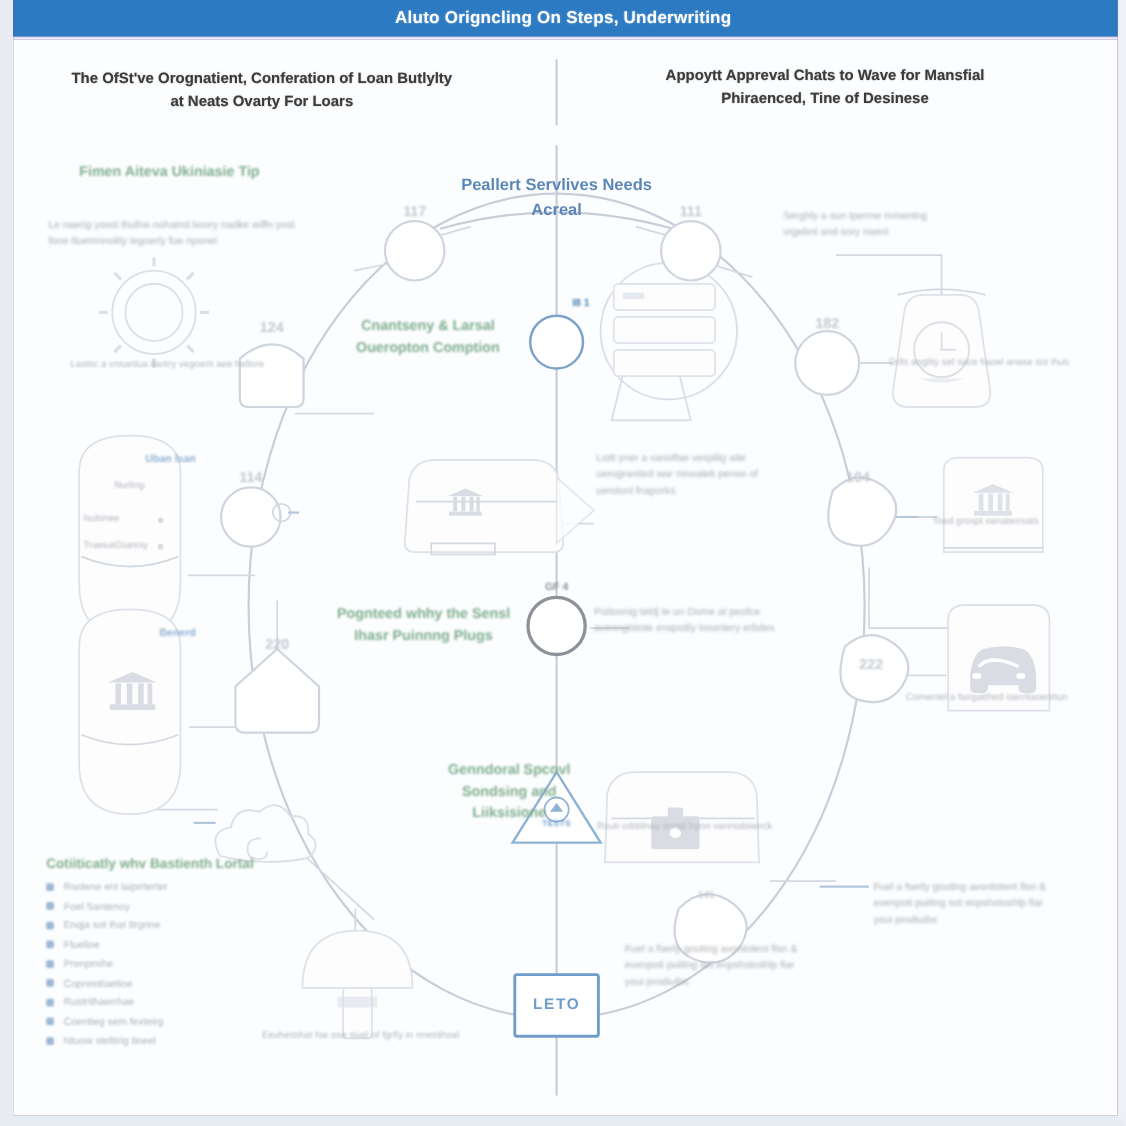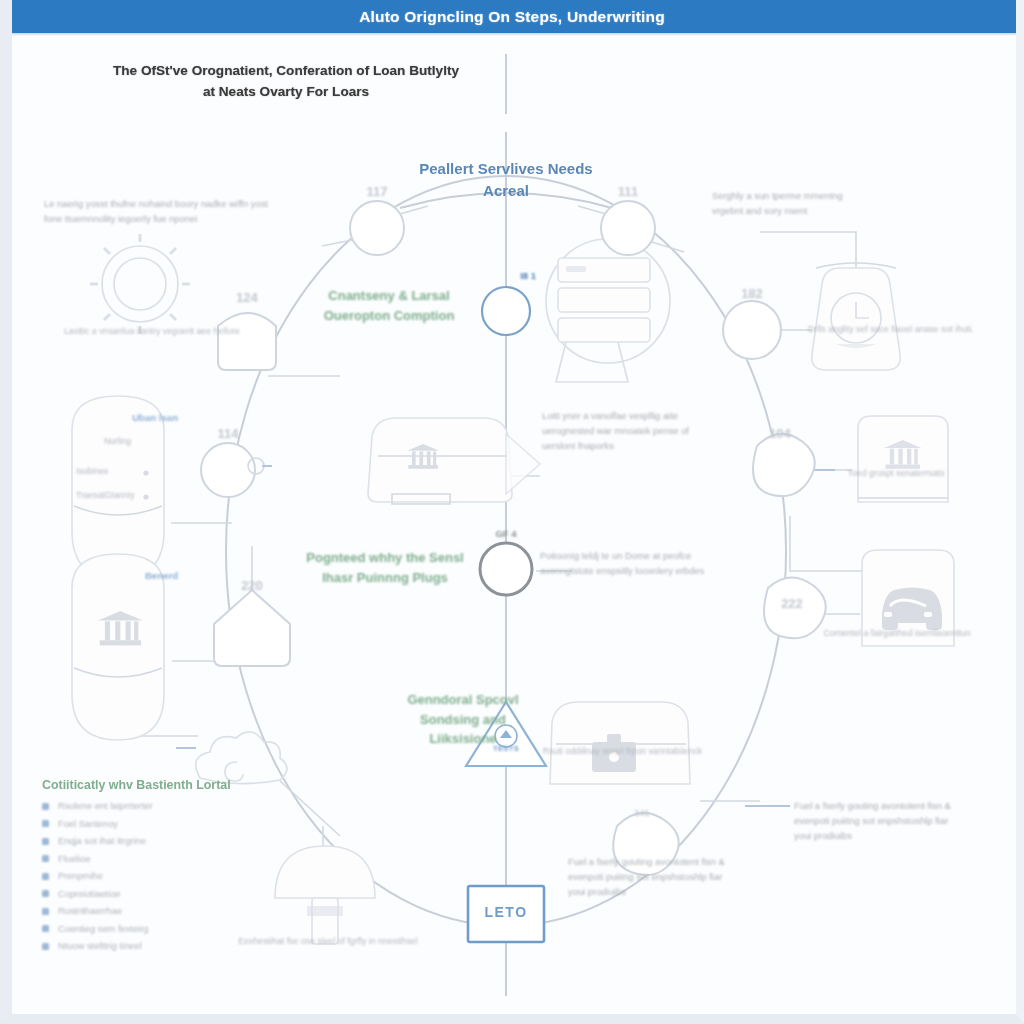--- a/index.html
+++ b/index.html
@@ -51,21 +51,21 @@
 
   
   .tb { position: absolute; z-index: 10; }
 
   .col-head {
     color: #3b3b3b; font-weight: 700; font-size: 13.6px; line-height: 1.55;
     text-align: center;
     filter: blur(.35px);
     text-shadow: 0 0 1.2px rgba(60,60,60,.5);
   }
-  .head-left  { left: 58px;  top: 24px; width: 360px; text-align: center; margin-left: 48px; }
+  .head-left  { left: 58px;  top: 24px; width: 360px; text-align: center; }
   .head-right { left: 580px; top: 22px; width: 340px; text-align: center; }
   .head-div {
     position: absolute; left: 505px; top: 18px; width: 2px; height: 60px;
     background: #c9cfd8; z-index: 9;
   }
 
   .sec-title-green {
     color: #7fae8e; font-weight: 700; font-size: 13px; line-height: 1.5;
     filter: blur(.8px); text-align: center;
   }
@@ -324,21 +324,23 @@
 
       <circle cx="506" cy="275" r="24" fill="#ffffff" stroke="#7ba2c9" stroke-width="2.2"></circle>
 
       <circle cx="506" cy="533" r="26" fill="#ffffff" stroke="#8d9299" stroke-width="3"></circle>
 
       <path class="sh" d="M617 790 q24 -24 50 -4 q20 16 6 38 q-16 22 -42 12 q-26 -10 -14 -46 z"></path>
     </svg>
 
     <div class="tb col-head head-left">The OfSt've Orognatient, Conferation of Loan Butlylty at Neats Ovarty For Loars</div>
     <div class="head-div"></div>
-
+    <div class="tb col-head head-right">Appoytt Appreval Chats to Wave for Mansfial Phiraenced, Tine of Desinese</div>
+
+    <div class="tb sec-title-green" style="left:44px; top:110px; width:220px;">Fimen Aiteva Ukiniasie Tip</div>
     <div class="tb body-txt" style="left:44px; top:160px; width:230px;">Le naerig yosst thufne nohaind boory nadke wiffn yost fone ttuemnnolity iegoerly fue nponei</div>
     <div class="tb cap-txt" style="left:62px; top:288px; width:180px;">Lasttic a vnsanlua ilantry vegoerit aee hellore</div>
 
     <div class="tb sec-title-blue" style="left:406px; top:122px; width:200px;">Peallert Servlives Needs Acreal</div>
     <div class="tb sec-title-green" style="left:306px; top:250px; width:166px;">Cnantseny &amp; Larsal Oueropton Comption</div>
     <div class="tb body-txt" style="left:542px; top:372px; width:170px;">Loitt yner a vanolfae vespllig aite uerognested war mnoatek pense of uerslont fnaporks</div>
     <div class="tb sec-title-green" style="left:300px; top:512px; width:170px;">Pognteed whhy the Sensl Ihasr Puinnng Plugs</div>
     <div class="tb body-txt" style="left:540px; top:512px; width:180px;">Poitoonig teldj te un Dome at peofce avenngtstote enspsitly looxnlery erbdes</div>
     <div class="tb sec-title-green" style="left:388px; top:654px; width:150px;">Genndoral Spcovl Sondsing and Liiksisione</div>
     <div class="tb cap-txt" style="left:540px; top:708px; width:165px;">Rsuti oddiilnay snnpl frpon vanntabiienck</div>

